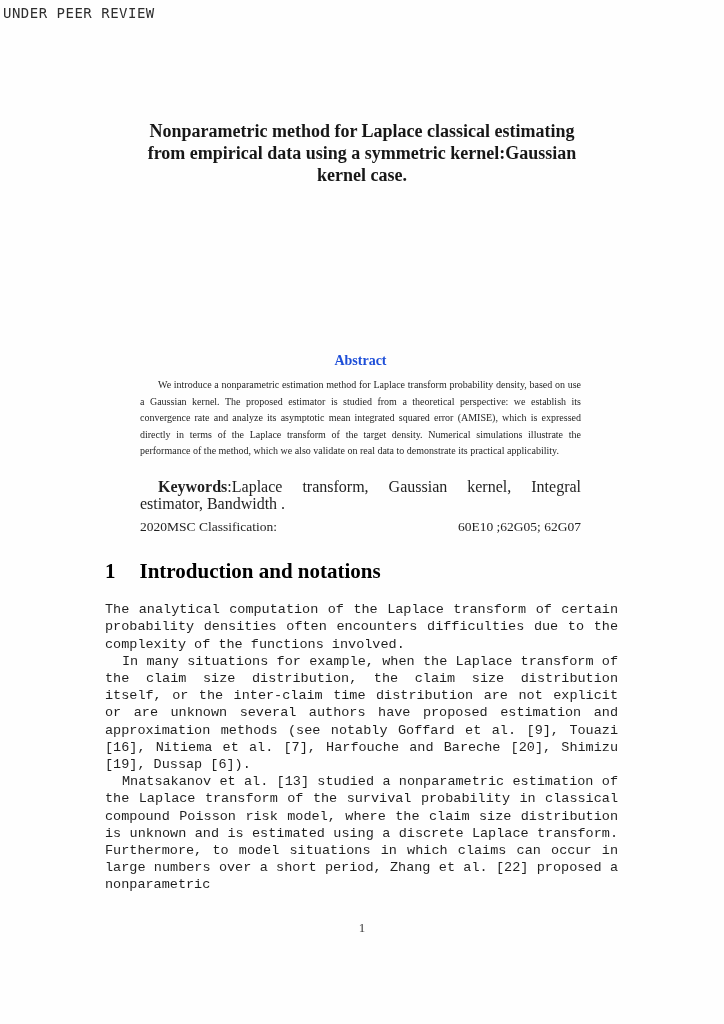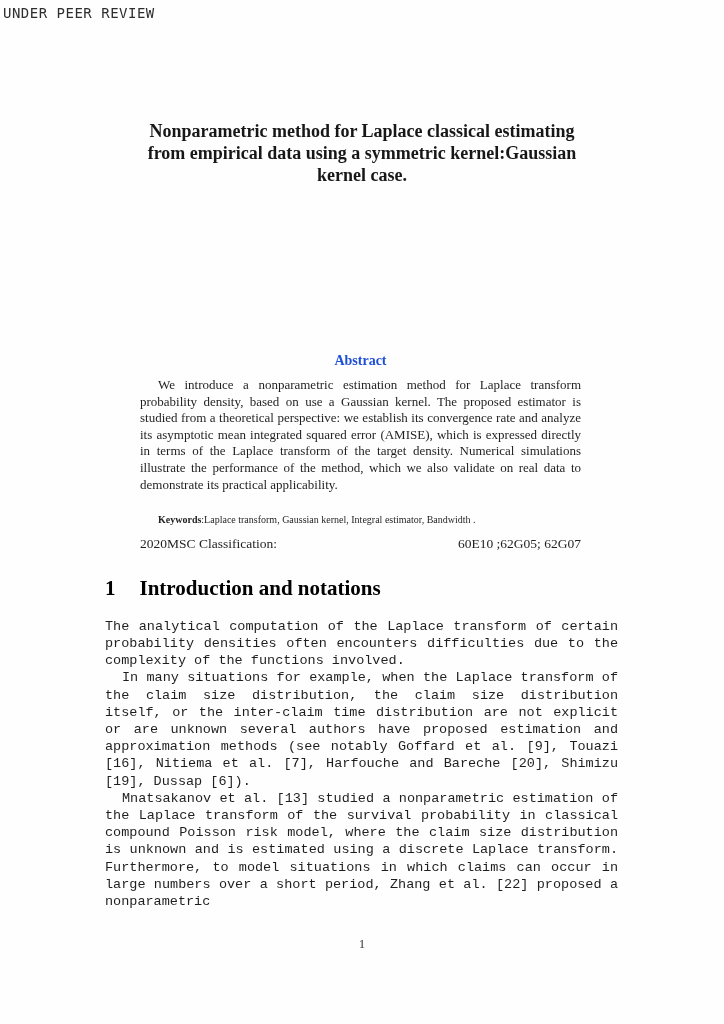--- a/index.html
+++ b/index.html
@@ -39,28 +39,28 @@
   }
   .abstract-heading {
     text-align: center;
     font-weight: bold;
     font-size: 14px;
     line-height: 17px;
     color: #1d4ed8;
   }
   .abstract-text {
     margin-top: 8px;
-    font-size: 13px;
+    font-size: 10px;
     line-height: 16.6px;
     text-align: justify;
     text-indent: 18px;
   }
   .keywords-para {
     margin-top: 19px;
-    font-size: 10px;
+    font-size: 16px;
     line-height: 16.6px;
     text-align: justify;
     text-indent: 18px;
   }
   .keywords-para .kw-label {
     font-weight: bold;
   }
   .msc-line {
     margin-top: 6px;
     display: flex;

